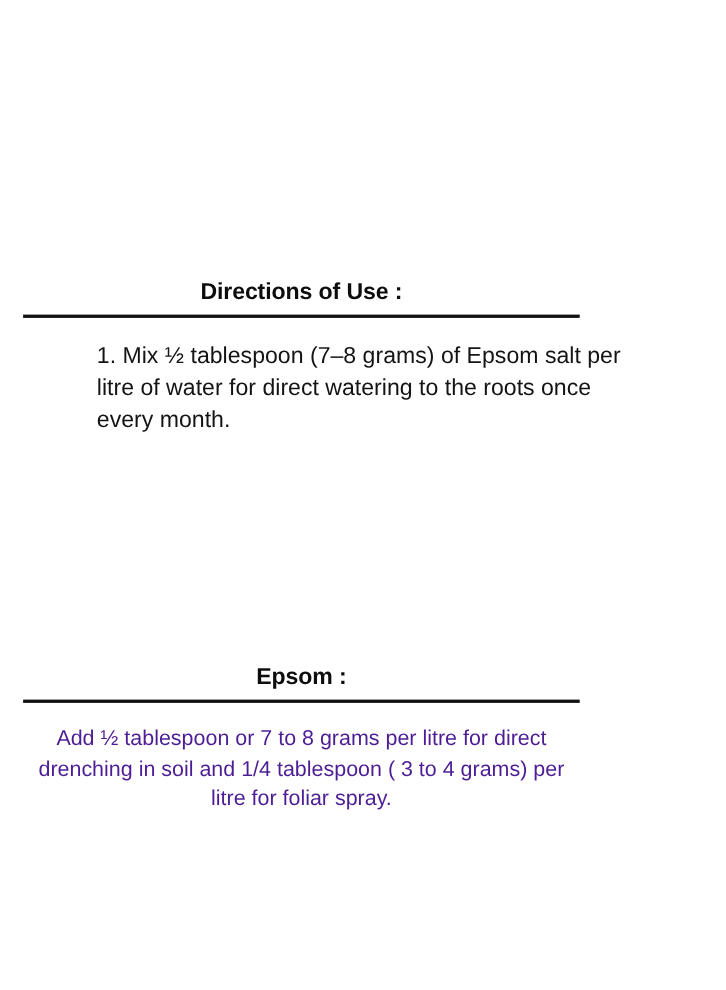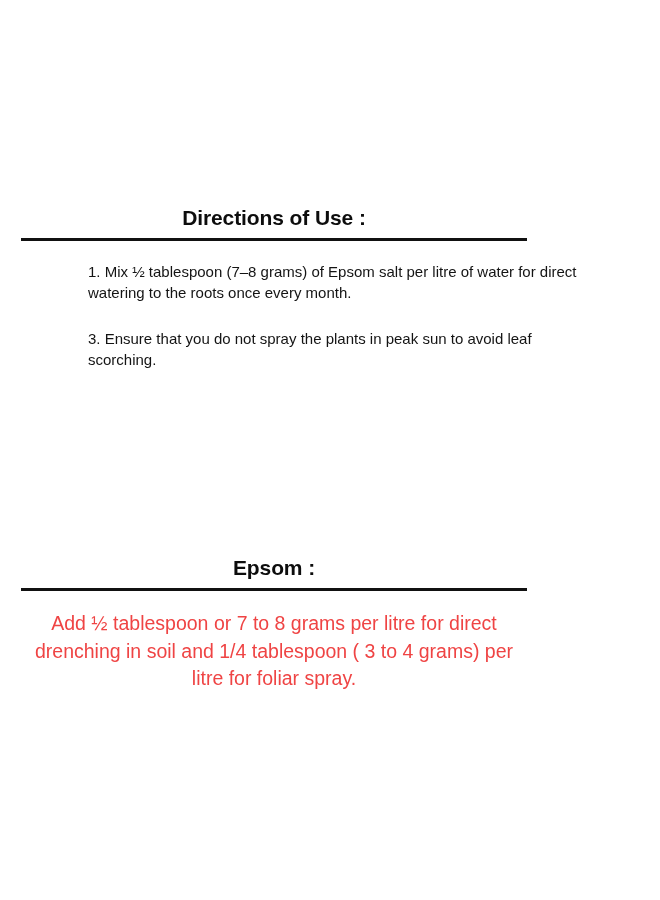--- a/index.html
+++ b/index.html
@@ -28,20 +28,21 @@
     position: absolute;
     left: 0;
     top: 0;
     width: 660px;
   }
 
   .section {
     position: absolute;
     left: 0;
     width: 548px;
+    margin-top: 48px;
   }
 
   .section-directions { top: 206px; }
   .section-dosage     { top: 556px; }
 
   .section-heading {
     margin: 0;
     text-align: center;
     font-size: 21px;
     font-weight: 700;
@@ -62,52 +63,51 @@
   .directions-body {
     margin: 0;
     padding: 21px 0 0 0;
     width: 500px;
     margin-left: 88px;
     text-align: left;
   }
 
   .instruction {
     margin: 0 0 26px 0;
-    font-size: 15px;
+    font-size: 21px;
     line-height: 1.38;
     color: #141414;
     font-weight: 400;
   }
   .instruction:last-child { margin-bottom: 0; }
 
   
   .dosage-body {
     margin: 19px auto 0 auto;
     width: 510px;
     text-align: center;
     font-size: 19.5px;
     line-height: 1.42;
-    color: #ef4444;
+    color: #4c1d95;
     font-weight: 400;
   }
   .dosage-body p { margin: 0; }
 </style>
 </head>
 <body>
 
 <div class="page">
   <div class="label-panel">
 
     <div class="section section-directions">
       <h2 class="section-heading">Directions of Use  :</h2>
       <hr class="rule">
 
       <div class="directions-body">
         <p class="instruction">1. Mix ½ tablespoon (7–8 grams) of Epsom salt per litre of water for direct watering to the roots once every month.</p>
-        <p class="instruction">3. Ensure that you do not spray the plants in peak sun to avoid leaf scorching.</p>
       </div>
     </div>
 
     <div class="section section-dosage">
       <h2 class="section-heading">Epsom  :</h2>
       <hr class="rule">
 
       <div class="dosage-body">
         <p>Add ½ tablespoon or 7 to 8 grams per litre for direct drenching in soil and 1/4 tablespoon ( 3 to 4 grams) per litre for foliar spray.</p>
       </div>

